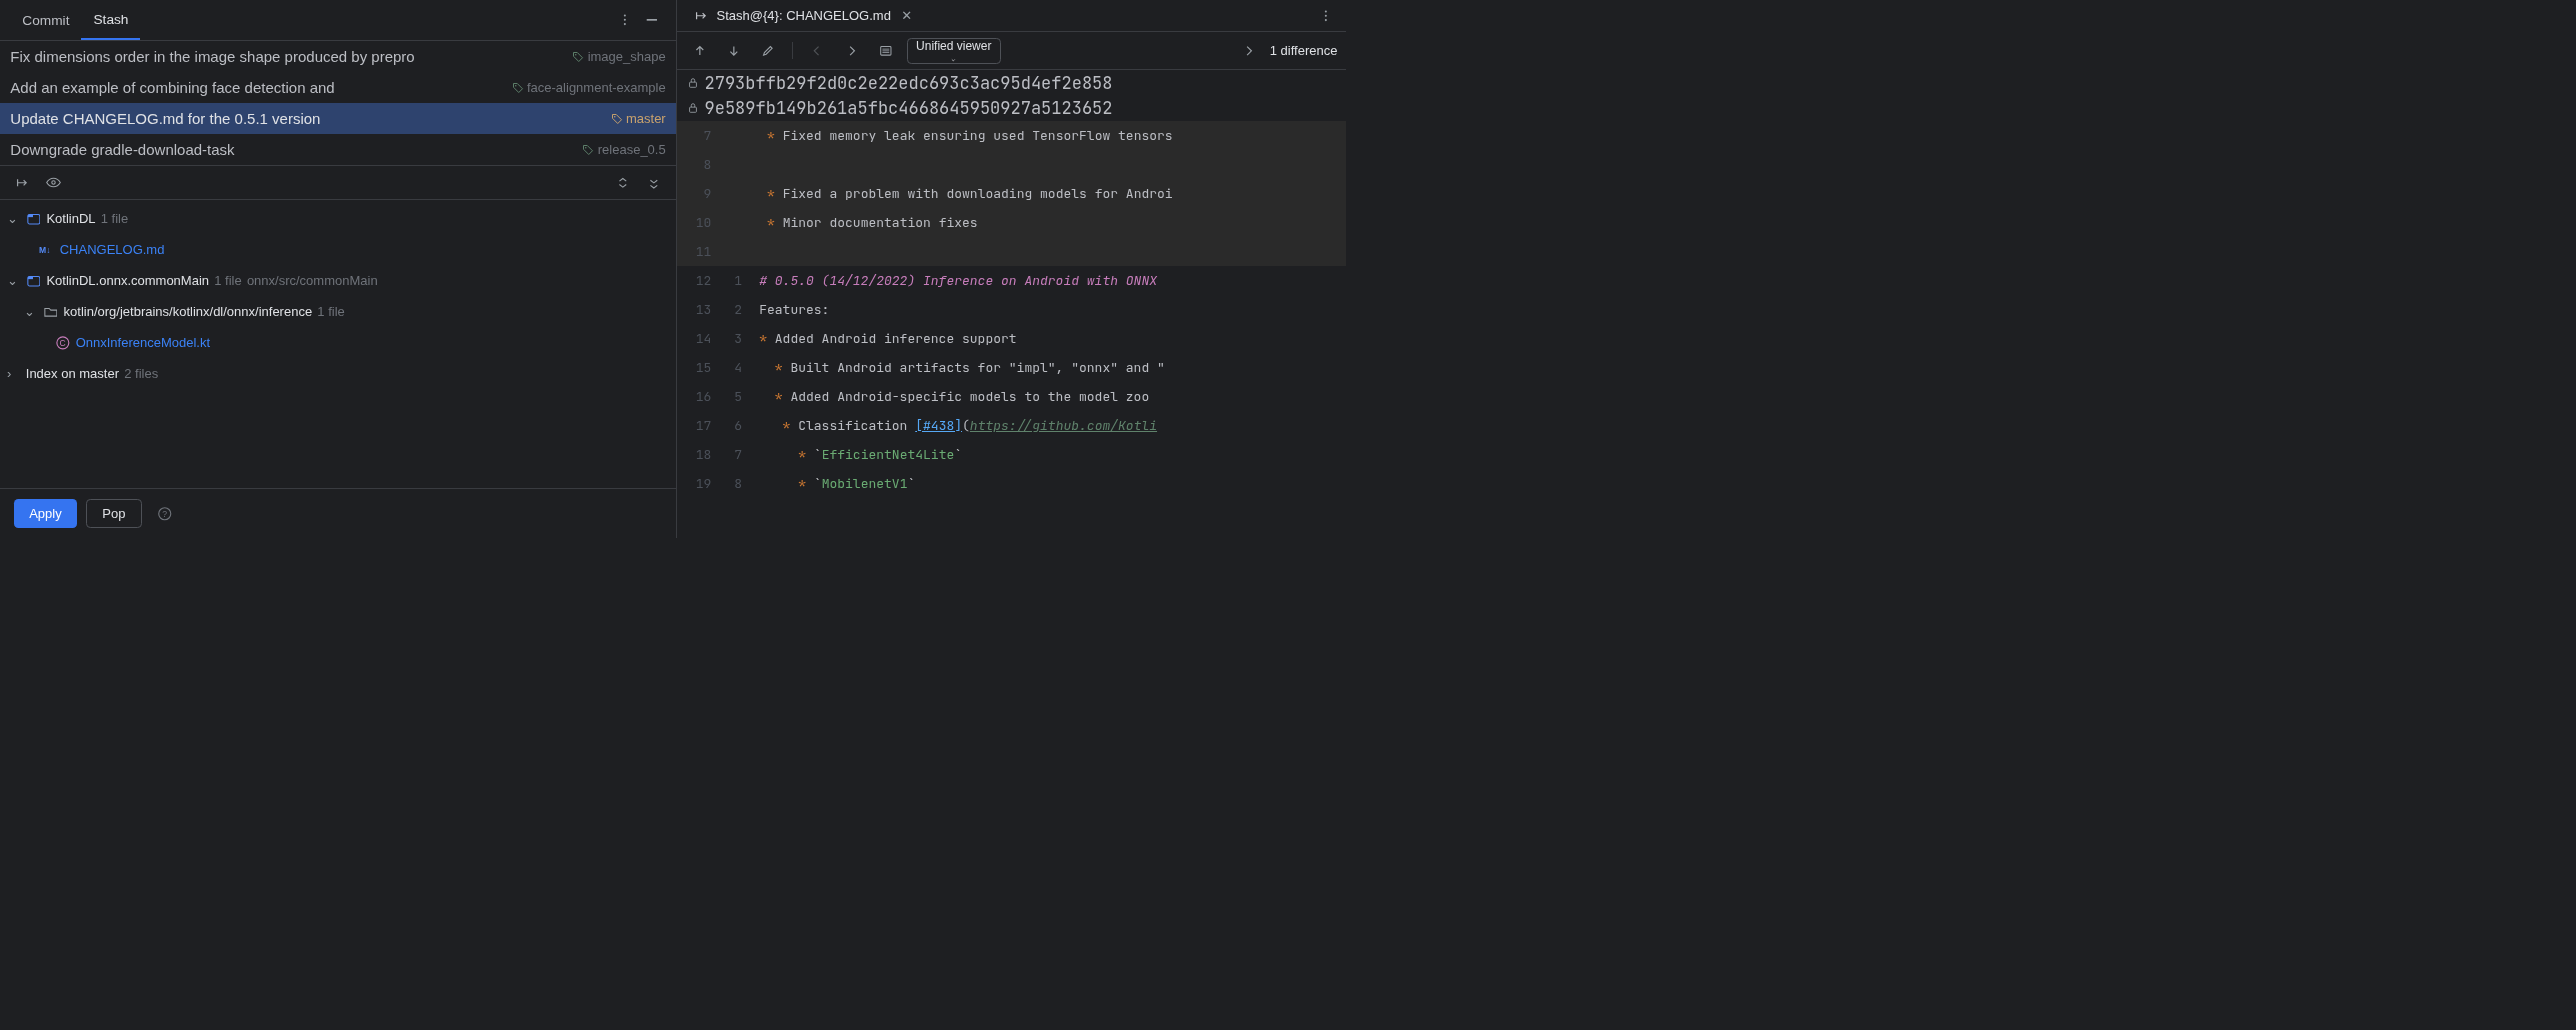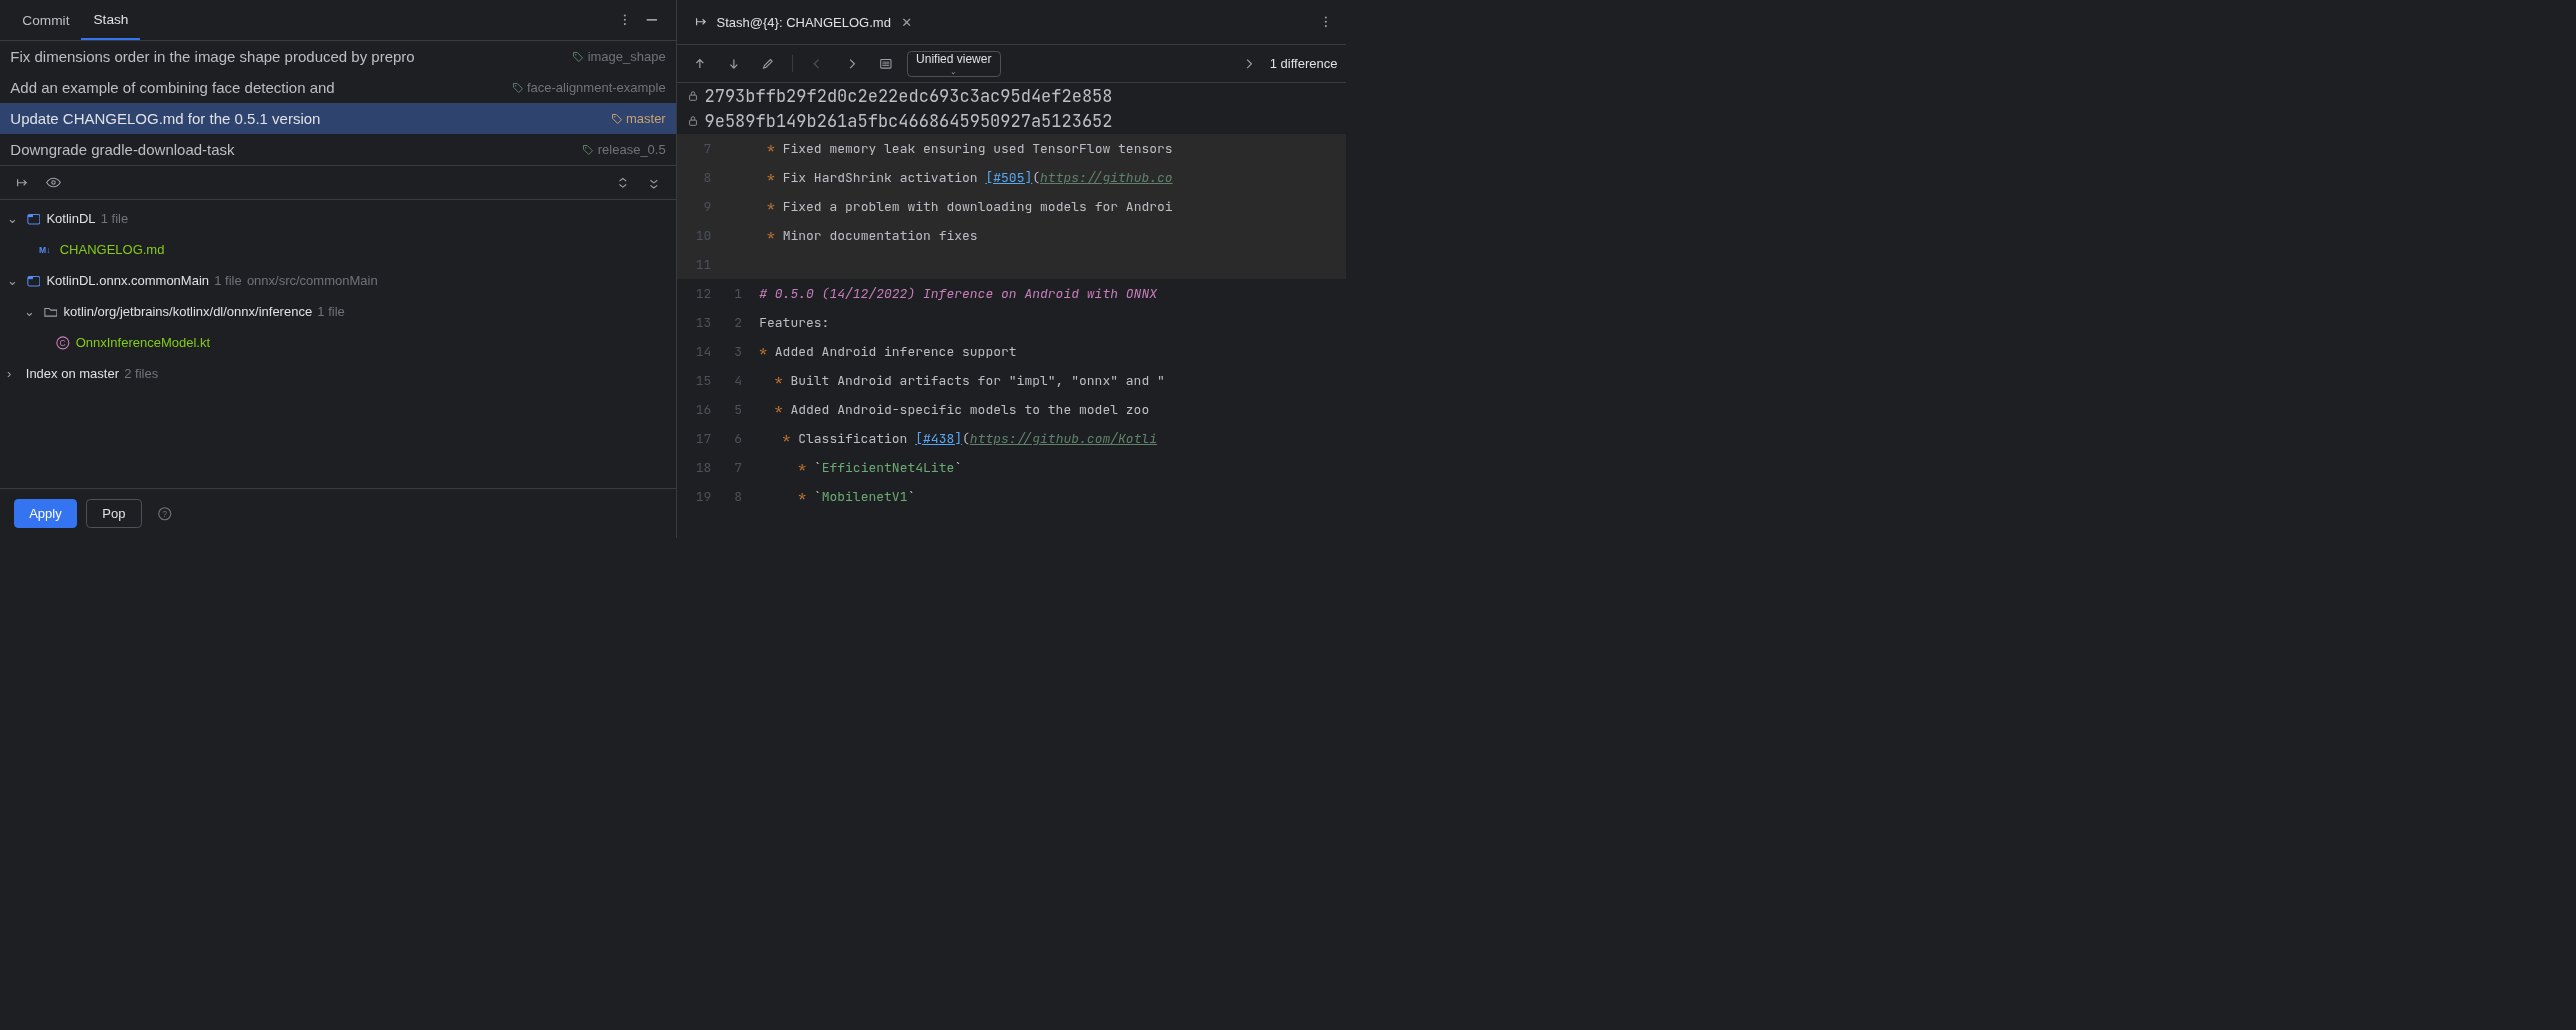--- a/index.html
+++ b/index.html
@@ -29,33 +29,33 @@
 .files-tb { display:flex; align-items:center; height:34px; padding:0 8.6px; gap:3.4px; border-bottom:0.9px solid #393b40; }
 .files-tb .spacer { flex:1; }
 
 
 .tree { flex:1; overflow:auto; padding:3.4px 0; }
 .tree-row { display:flex; align-items:center; height:31px; padding:0 6.9px; cursor:pointer; gap:5.2px; }
 .tree-row .chev { width:13.7px; color:#9aa0a6; }
 .tree-row .icn { width:15.5px; height:15.5px; display:flex; align-items:center; justify-content:center; }
 .tree-row .lbl { color:#dfe1e5; font-size:13px; }
 .tree-row .meta { color:#6f737a; font-size:13px; }
-.tree-row .file-blue { color:#84cc16; }
+.tree-row .file-blue { color:#3b82f6; }
 .indent1 { padding-left:24px; }
 .indent2 { padding-left:39px; }
 .indent3 { padding-left:55px; }
 
 
 .btn-row { display:flex; align-items:center; gap:8.6px; padding:8.6px 13.7px; border-top:0.9px solid #393b40; height:50px; }
 .btn { height:29px; padding:0 15.5px; border-radius:4.3px; border:none; cursor:pointer; font-size:13px; }
 .btn.primary { background:#3574f0; color:#fff; }
 .btn.secondary { background:transparent; border:0.9px solid #4e5157; color:#dfe1e5; }
 
 
-.ed-tabs { display:flex; align-items:center; height:45px; border-bottom:0.9px solid #393b40; padding:0 6.9px; }
+.ed-tabs { display:flex; align-items:center; height:32px; border-bottom:0.9px solid #393b40; padding:0 6.9px; }
 .ed-tab { display:flex; align-items:center; gap:6.9px; padding:0 10.3px; height:100%; color:#dfe1e5; font-size:13px; }
 .ed-close { color:#9aa0a6; cursor:pointer; padding:0 3.4px; }
 .ed-spacer { flex:1; }
 
 
 .diff-tb { display:flex; align-items:center; height:38px; padding:0 8.6px; gap:6.9px; border-bottom:0.9px solid #393b40; }
 .diff-tb .sep { width:0.9px; height:17px; background:#393b40; margin:0 3.4px; }
 .viewer-sel { display:flex; align-items:center; gap:5.2px; border:0.9px solid #4e5157; border-radius:4.3px; height:26px; padding:0 8.6px; color:#dfe1e5; font-size:12px; cursor:pointer;flex-direction:column; }
 .diff-count { color:#dfe1e5; font-size:13px; }
 
@@ -325,21 +325,20 @@
 
     <div class="code">
       <div class="code-row row-old">
           <div class="gut">7</div>
           <div class="gut2"></div>
           <div class="src"> <span class="tk-star">*</span> <span>Fixed memory leak ensuring used TensorFlow tensors</span></div>
         </div>
       <div class="code-row row-old">
           <div class="gut">8</div>
           <div class="gut2"></div>
-          <div class="src"> <span class="tk-star">*</span> <span>Fix HardShrink activation </span><span class="tk-link">[#505]</span>(<span class="tk-url">https://github.co</span></div>
         </div>
       <div class="code-row row-old">
           <div class="gut">9</div>
           <div class="gut2"></div>
           <div class="src"> <span class="tk-star">*</span> <span>Fixed a problem with downloading models for Androi</span></div>
         </div>
       <div class="code-row row-old">
           <div class="gut">10</div>
           <div class="gut2"></div>
           <div class="src"> <span class="tk-star">*</span> <span>Minor documentation fixes</span></div>

